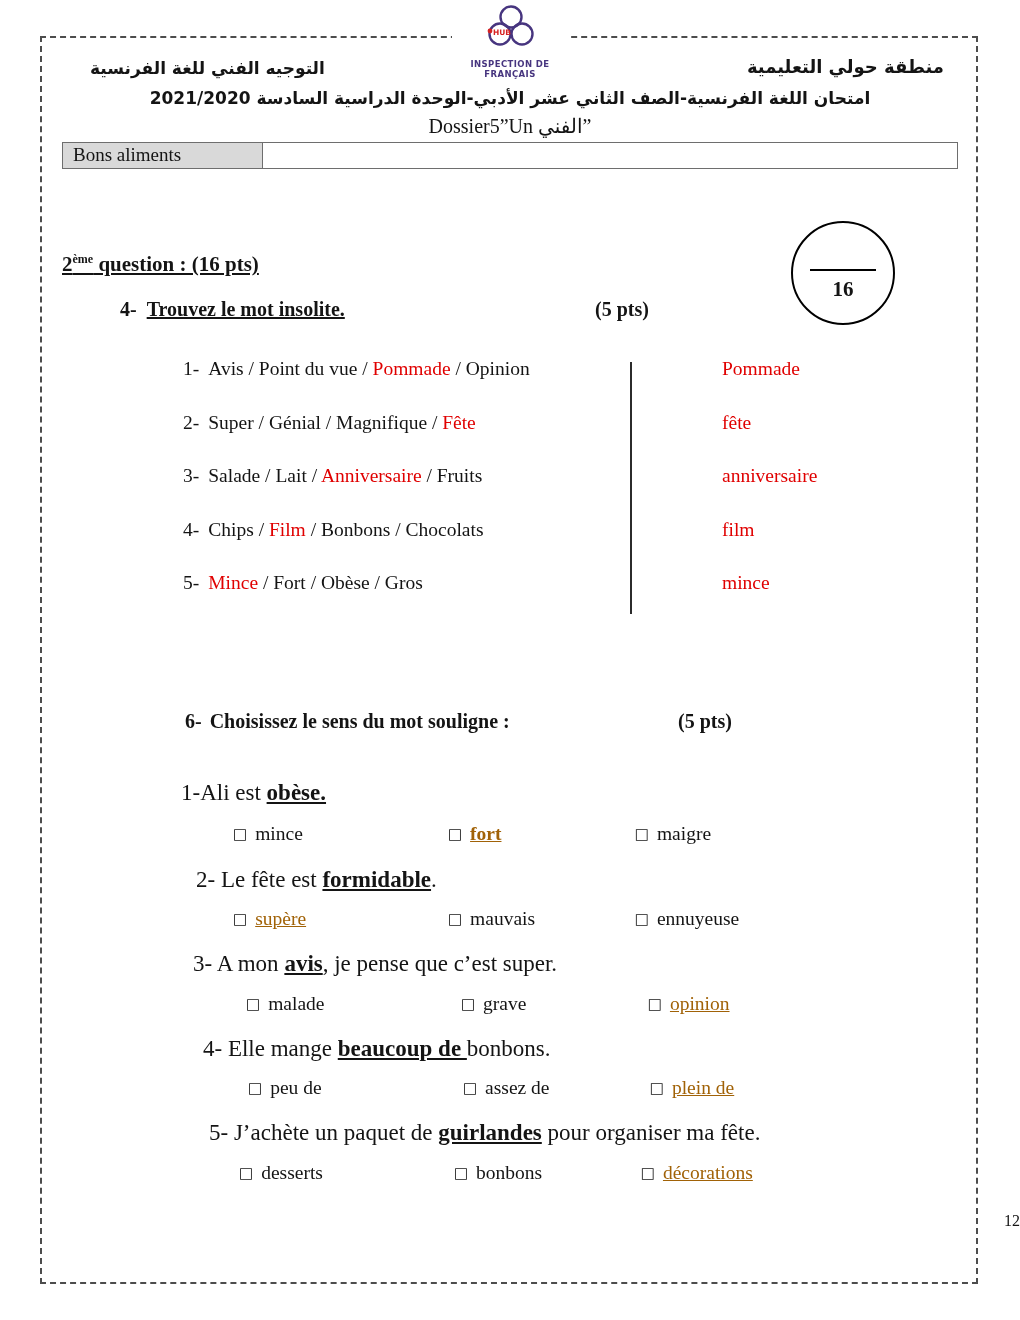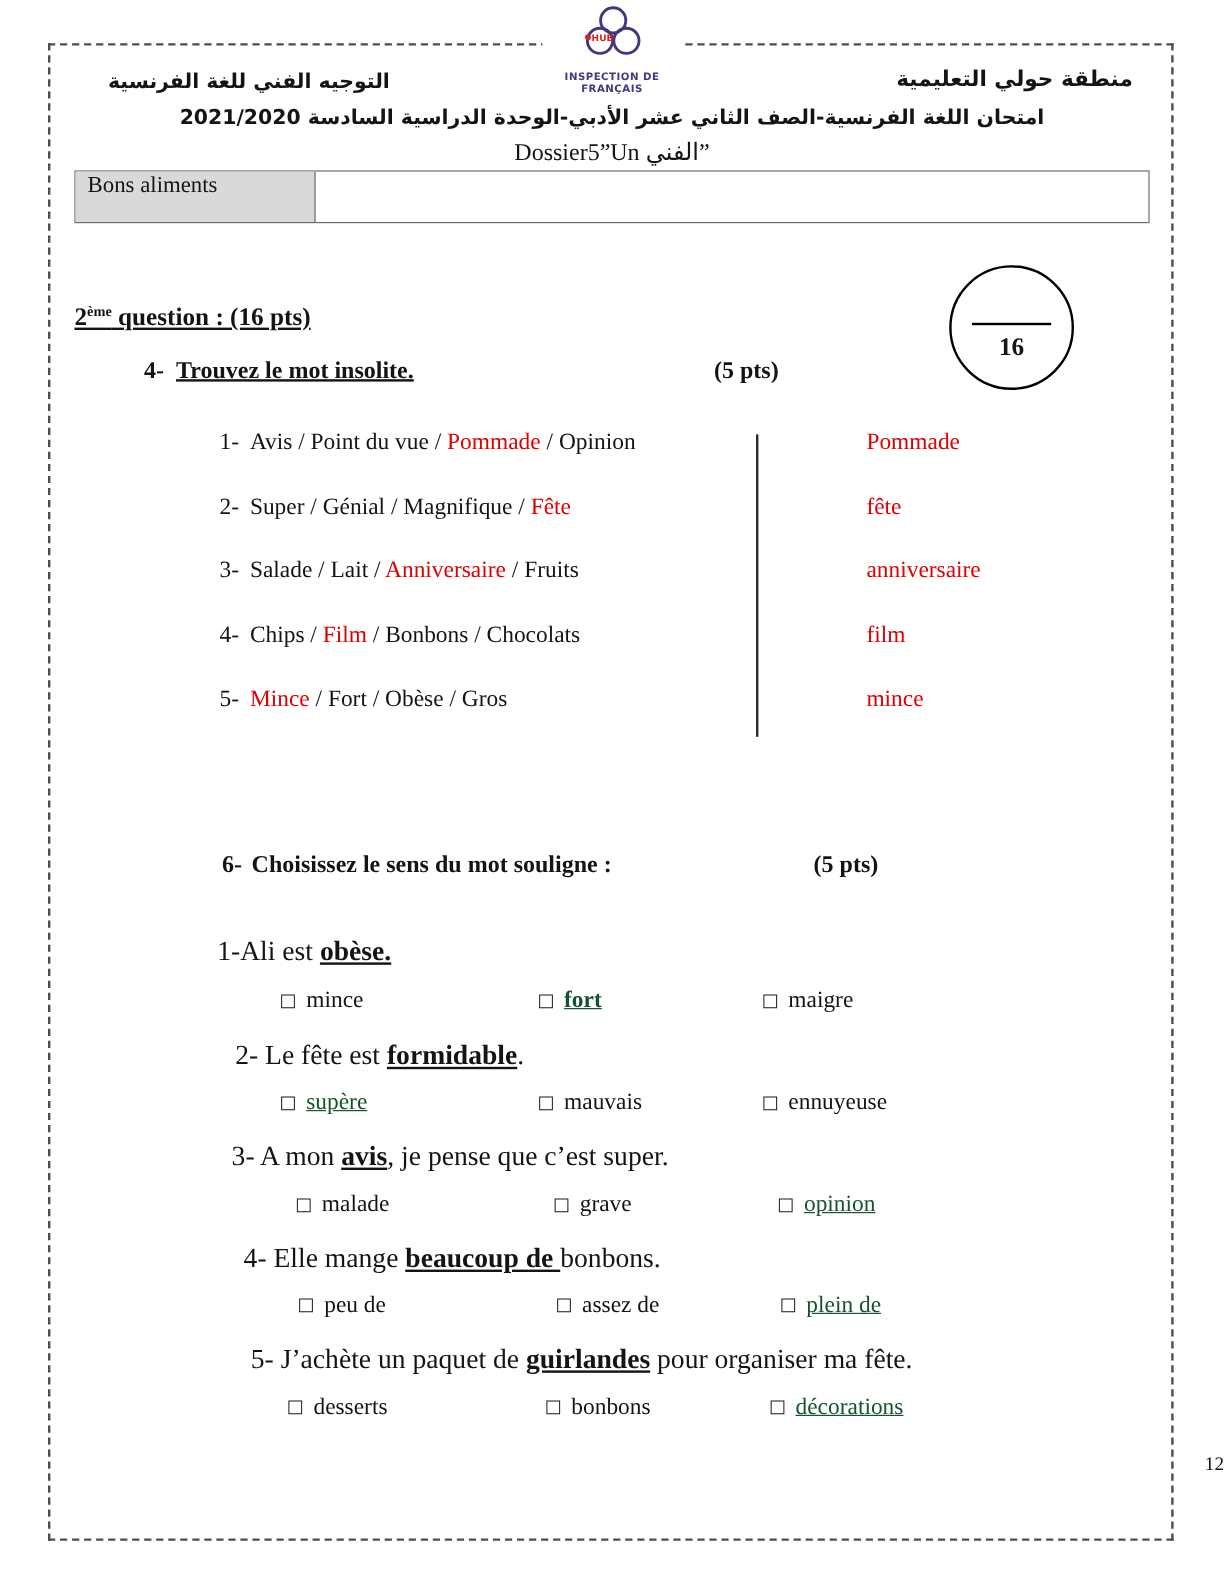--- a/index.html
+++ b/index.html
@@ -15,21 +15,21 @@
 
   .logo { position:absolute; left:452px; top:4px; width:116px; text-align:center; background:#ffffff; padding-bottom:2px; z-index:3; }
   .logo-caption { font-family:"DejaVu Sans", sans-serif; font-size:8.5px; font-weight:bold;
                   color:#47357f; letter-spacing:0.4px; margin-top:1px; }
 
   .hdr-right { position:absolute; right:76px; top:56px; font-size:18px; font-weight:bold; }
   .hdr-left  { position:absolute; left:90px;  top:58px; font-size:17px; font-weight:bold; }
   .exam-line { position:absolute; left:0; right:0; top:88px; text-align:center; font-size:17px; font-weight:bold; }
   .dossier   { position:absolute; left:0; right:0; top:114px; text-align:center; font-size:20px; }
 
-  .topic-table { position:absolute; left:62px; top:142px; width:896px; height:44px; display:flex;
+  .topic-table { position:absolute; left:62px; top:142px; width:896px; height:27px; display:flex;
                  border:1px solid #6e6e6e; font-size:19px; }
   .cell-left  { width:200px; background:#d9d9d9; border-right:1px solid #6e6e6e; padding:1px 10px 0 10px; }
   .cell-right { flex:1; padding:1px 0 0 52px; background:#ffffff; }
 
   .score-circle { position:absolute; left:791px; top:221px; width:104px; height:104px;
                   border:2px solid #000; border-radius:50%; }
   .score-line   { position:absolute; left:17px; top:46px; width:66px; border-top:2px solid #000; }
   .score-value  { position:absolute; top:54px; left:0; width:100%; text-align:center;
                   font-weight:bold; font-size:21px; }
 
@@ -51,21 +51,21 @@
   .p6-pts { position:absolute; left:493px; top:0; }
 
   .sentence { position:absolute; font-size:23px;margin-left:41px; }
   .key { font-weight:bold; text-decoration:underline; }
 
   .opt-row { position:absolute; font-size:19.5px; white-space:nowrap; }
   .opt { display:inline-block; }
   .o1 { width:210px; }
   .o2 { width:182px; }
   .cb { font-family:"DejaVu Sans", sans-serif; font-size:15px; margin-right:8px; position:relative; top:-1px; }
-  .ans { color:#14532d; text-decoration:underline; }
+  .ans { color:#a16207; text-decoration:underline; }
 
   .page-num { position:absolute; left:0; right:0; top:1212px; text-align:right; font-size:16px; }
 </style>
 </head>
 <body>
 
 <div class="page">
 
   <div class="border-frame"></div>
 

